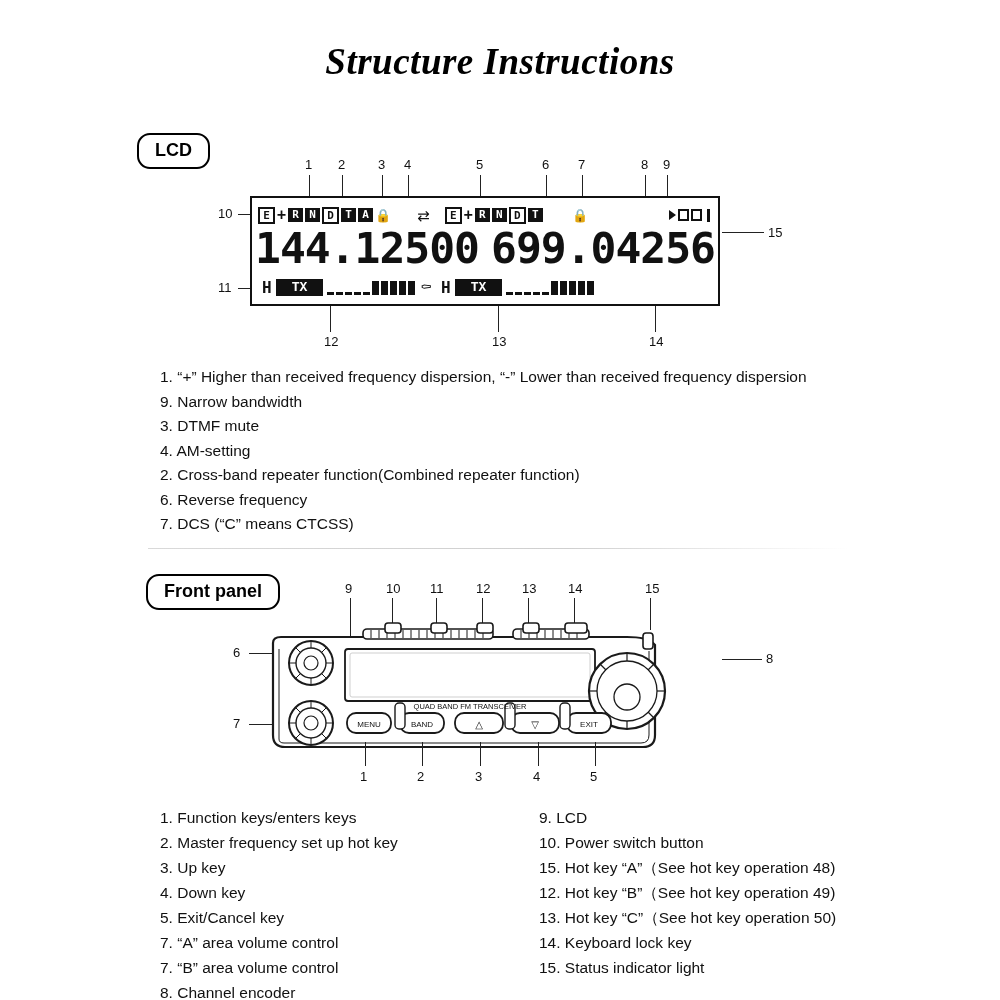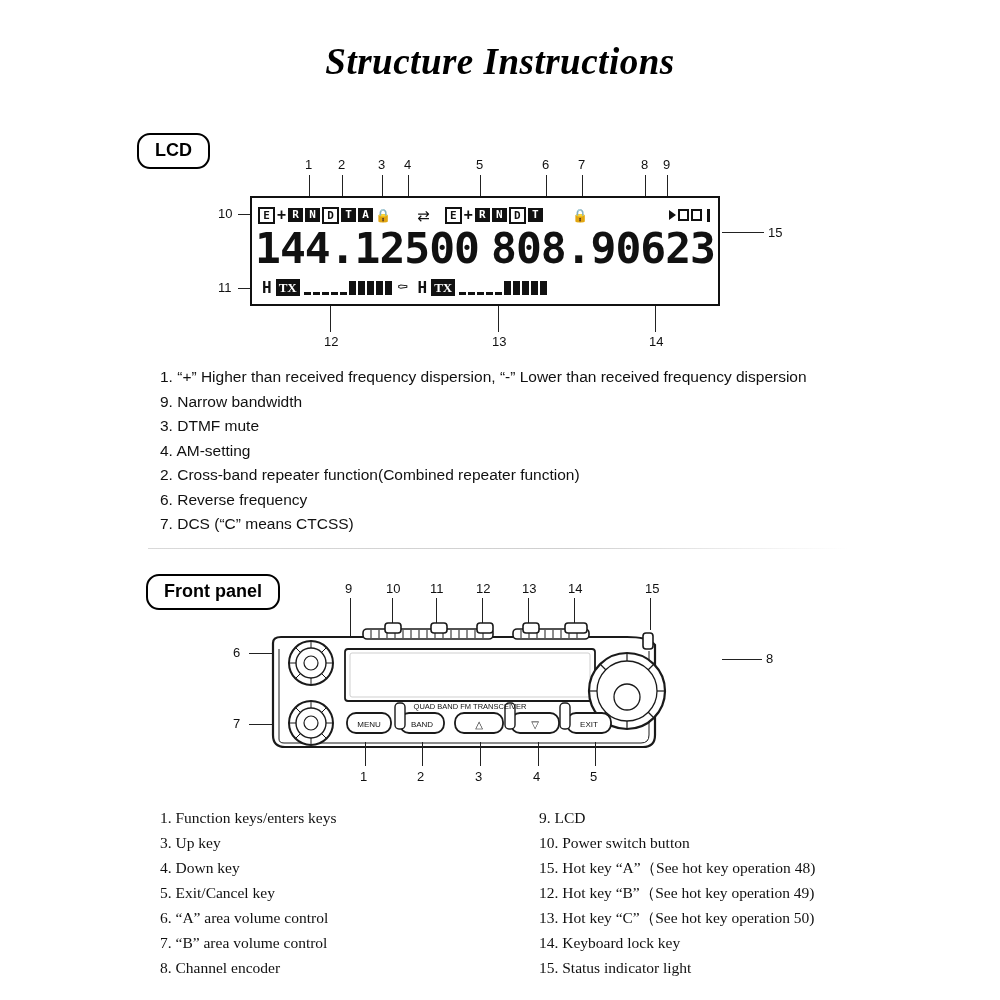--- a/index.html
+++ b/index.html
@@ -82,22 +82,22 @@
   }
   .vsep{width:3px;height:44px;background:#111;margin:0 6px;}
 
   .lcd-bot{
     position:absolute;left:6px;top:76px;right:6px;height:26px;
     display:flex;align-items:center;
   }
   .hmark{font-family:"DejaVu Sans Mono", monospace;font-weight:bold;font-size:16px;color:#111;margin:0 4px;}
   .tx{
     display:inline-block;background:#111;color:#fff;
-    font-family:Liberation Serif, serif;font-weight:bold;
-    font-size:13px;line-height:15px;padding:1px 3px;margin-right:4px;
+    font-family:Liberation Mono, monospace;font-weight:bold;
+    font-size:13px;line-height:15px;padding:1px 16px;margin-right:4px;
   }
   .meter{display:flex;align-items:flex-end;gap:2px;height:16px;}
   .meter i{display:block;width:7px;background:#111;}
   .meter i.d{height:3px;}
   .meter i.f{height:14px;}
   .keyicon{font-size:14px;color:#111;margin:0 5px;}
 
   
   .vline{position:absolute;width:1px;background:#222;}
   .hline{position:absolute;height:1px;background:#222;}
@@ -124,21 +124,21 @@
 
   
   .fp-list-left{
     position:absolute;left:160px;top:805px;width:380px;
     font-size:15.5px;line-height:25px;color:#111;
   }
   .fp-list-right{
     position:absolute;left:539px;top:805px;width:420px;
     font-size:15.5px;line-height:25px;color:#111;
   }
-  .fp-list-left div,.fp-list-right div{white-space:nowrap;font-family:Liberation Serif, serif;}
+  .fp-list-left div,.fp-list-right div{white-space:nowrap;}
 </style>
 </head>
 <body>
 
 <div class="page">
 
   <div class="title">Structure Instructions</div>
 
   <div class="pill pill-lcd">LCD</div>
 
@@ -204,21 +204,21 @@
           <span class="tri"></span>
             <span class="cell"></span>
             <span class="cell"></span>
             <span class="bar"></span>
         </span>
       </div>
 
       <div class="lcd-freqrow">
         <span class="freq">144.12500</span>
         <span class="vsep"></span>
-        <span class="freq">808.90623</span>
+        <span class="freq">699.04256</span>
       </div>
 
       <div class="lcd-bot">
         <span class="hmark">H</span>
         <span class="tx">TX</span>
         <span class="meter">
           <i class="d"></i>
             <i class="d"></i>
             <i class="d"></i>
             <i class="d"></i>
@@ -412,24 +412,25 @@
   <div class="num" style="left:417px;top:770px;">2</div>
   <div class="vline" style="left:480px;top:742px;height:24px;"></div>
   <div class="num" style="left:475px;top:770px;">3</div>
   <div class="vline" style="left:538px;top:742px;height:24px;"></div>
   <div class="num" style="left:533px;top:770px;">4</div>
   <div class="vline" style="left:595px;top:742px;height:24px;"></div>
   <div class="num" style="left:590px;top:770px;">5</div>
 
   <div class="fp-list-left">
     <div>1. Function keys/enters keys</div>
+    <div>2. Master frequency set up hot key</div>
     <div>3. Up key</div>
     <div>4. Down key</div>
     <div>5. Exit/Cancel key</div>
-    <div>6. “A” area volume control</div>
+    <div>7. “A” area volume control</div>
     <div>7. “B” area volume control</div>
     <div>8. Channel encoder</div>
   </div>
 
   <div class="fp-list-right">
     <div>9. LCD</div>
     <div>10. Power switch button</div>
     <div>15. Hot key “A”（See hot key operation 48)</div>
     <div>12. Hot key “B”（See hot key operation 49)</div>
     <div>13. Hot key “C”（See hot key operation 50)</div>

